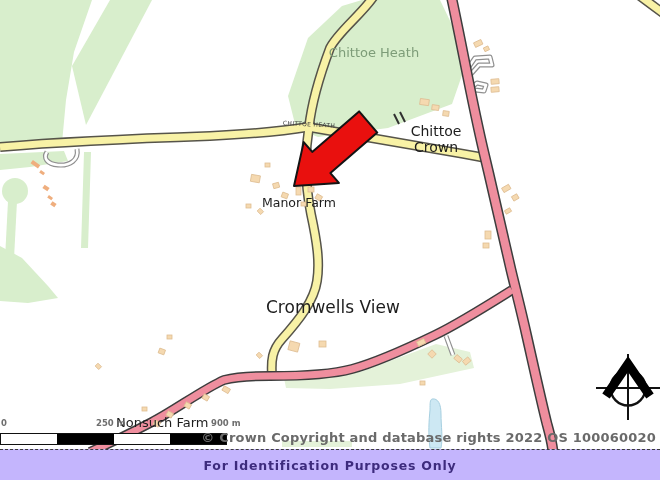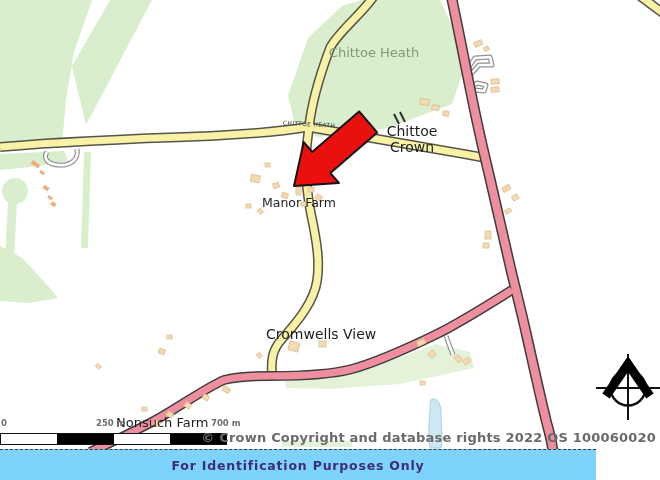--- a/index.html
+++ b/index.html
@@ -23,33 +23,33 @@
   .bldg2{fill:var(--building-orange);}
   .gate{stroke:#2f2f2f;stroke-width:2;}
   .arrow{fill:var(--arrow-red);stroke:var(--arrow-outline);stroke-width:2;stroke-linejoin:round;}
   .compass-line{stroke:#111;stroke-width:2;fill:none;}
   .compass-circle{stroke:#111;stroke-width:2.4;fill:none;}
   .compass-chevron{stroke:#000;stroke-width:9;fill:none;}
   
   .map-label{position:absolute;white-space:nowrap;color:var(--label-black);}
   .lbl-center{transform:translateX(-50%);text-align:center;}
   .lbl-plantation{left:374px;top:45px;font-size:13px;line-height:16px;color:var(--label-green);}
-  .lbl-settlement{left:412px;top:123px;font-size:14px;line-height:16px;font-weight:500;}
+  .lbl-settlement{left:436px;top:123px;font-size:14px;line-height:16px;font-weight:500;}
   .lbl-manor{left:262px;top:195px;font-size:12.5px;}
-  .lbl-cromwells{left:266px;top:326px;font-size:14px;}
+  .lbl-cromwells{left:266px;top:297px;font-size:17px;}
   .lbl-nonsuch{left:116px;top:415px;font-size:13px;}
   .lbl-road{left:283px;top:119px;font-size:6px;letter-spacing:.3px;color:var(--road-label-gray);transform:rotate(3deg);transform-origin:left center;}
   .copyright{position:absolute;right:4px;top:430px;font-size:13px;font-weight:bold;color:var(--copyright-gray);letter-spacing:.2px;}
   
   .scalebar{position:absolute;left:0;top:433px;width:225px;height:10px;border:1px solid #111;background:#fff;}
   .scalebar .seg{position:absolute;top:0;height:10px;background:#000;}
   .scale-label{position:absolute;top:418px;font-size:8.5px;font-weight:bold;color:var(--scale-gray);white-space:nowrap;}
   .sl-0{left:1px;} .sl-250{left:96px;text-align:right;} .sl-500{left:211px;}
   
-  .footer{position:absolute;left:0;top:449px;width:596px;height:31px;background:#7dd3fc;
+  .footer{position:absolute;left:0;top:449px;width:660px;height:31px;background:#c4b5fd;
           border-top:1px dashed var(--border-dash);display:flex;align-items:center;justify-content:center;}
   .footer-text{color:var(--footer-purple);font-weight:bold;font-size:12.5px;letter-spacing:.8px;
                font-family:"DejaVu Sans","Liberation Sans",sans-serif;}
 </style>
 </head>
 <body>
 
 <div class="viewport">
 
   <svg class="layer" viewBox="0 0 660 450">
@@ -168,21 +168,21 @@
 
   <svg class="layer" viewBox="0 0 660 450">
     <line class="compass-line" x1="628" y1="354" x2="628" y2="420"></line>
     <line class="compass-line" x1="596" y1="388" x2="660" y2="388"></line>
     <circle class="compass-circle" cx="628" cy="388" r="17.5"></circle>
     <path class="compass-chevron" d="M606 396 L628 364 L650 396"></path>
   </svg>
 
   <div class="scale-label sl-0">0</div>
   <div class="scale-label sl-250">250 m</div>
-  <div class="scale-label sl-500">700 m</div>
+  <div class="scale-label sl-500">900 m</div>
   <div class="scalebar">
     <div class="seg" style="left:56px;width:57px;"></div>
     <div class="seg" style="left:169px;width:56px;"></div>
   </div>
 
   <div class="copyright">© Crown Copyright and database rights 2022 OS 100060020</div>
 </div>
 
 <div class="footer">
   <span class="footer-text">For Identification Purposes Only</span>

